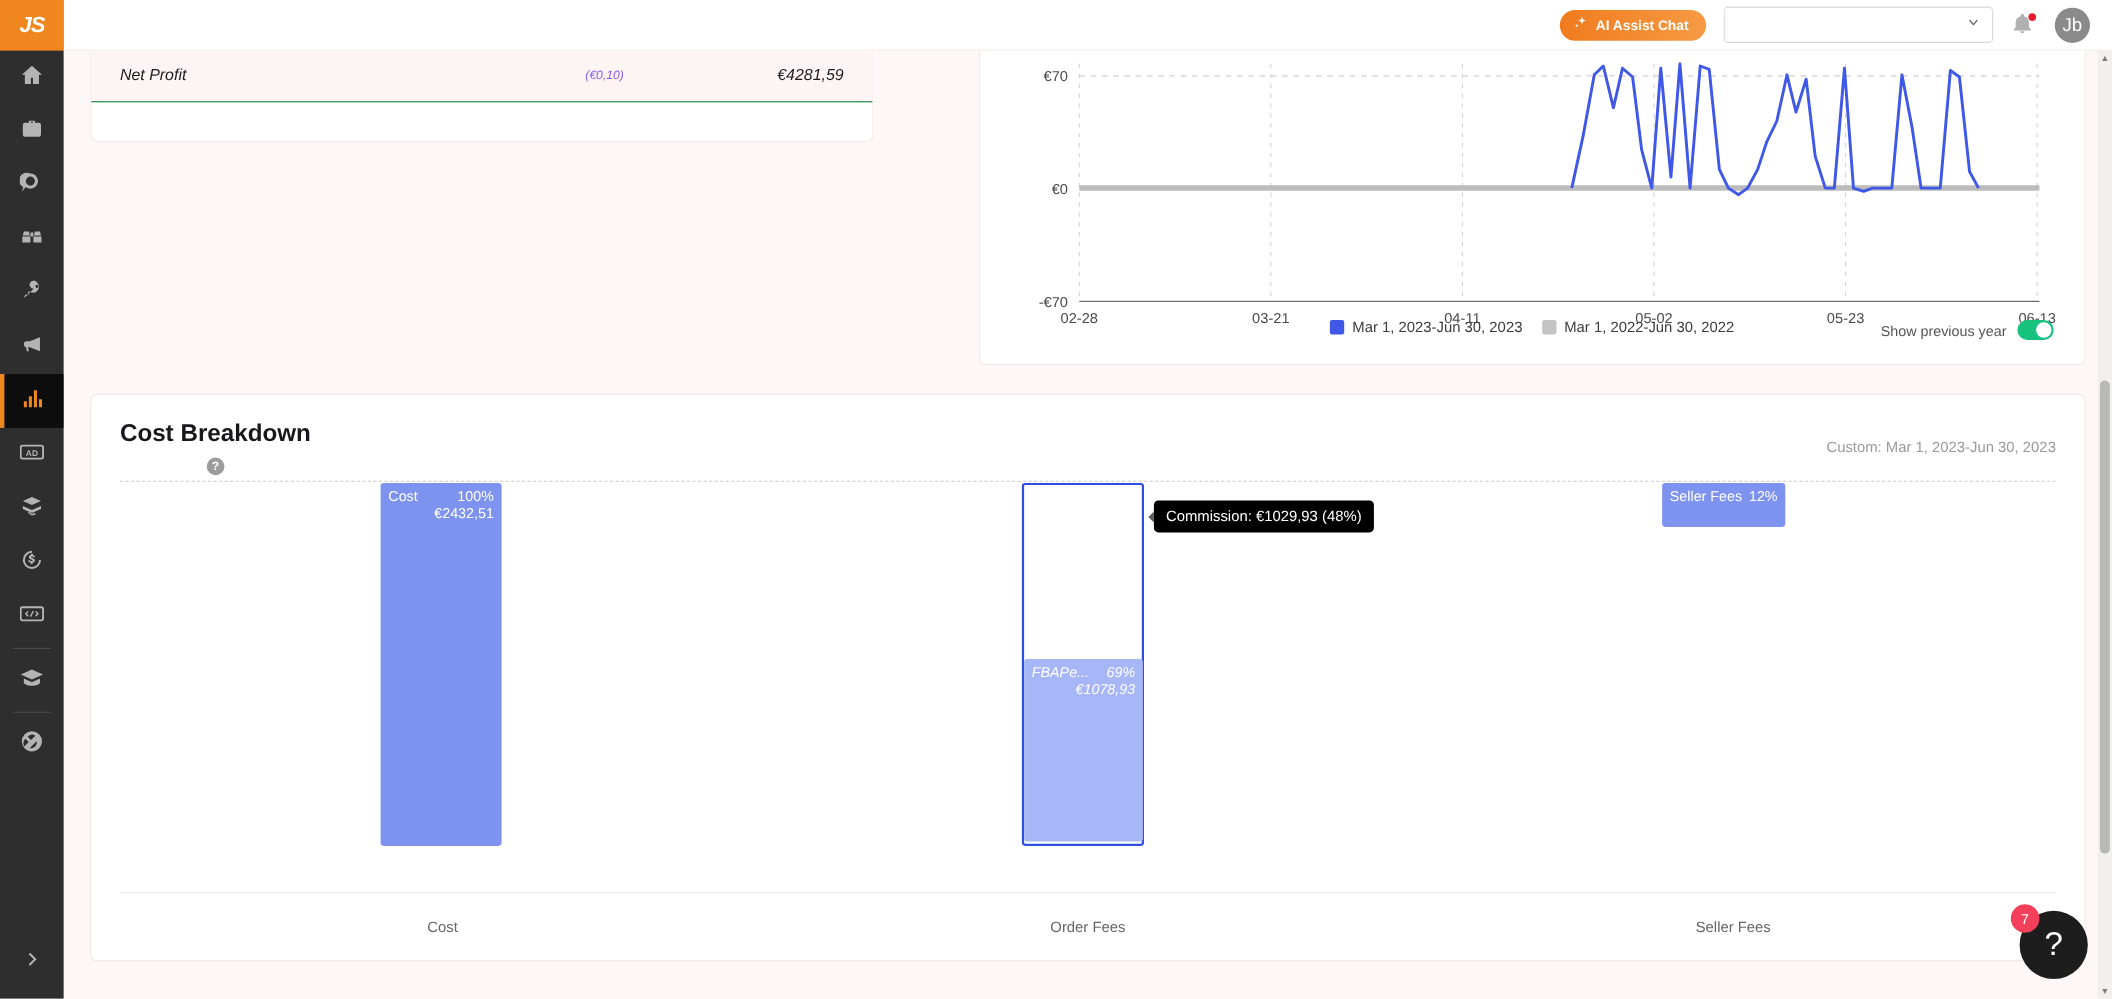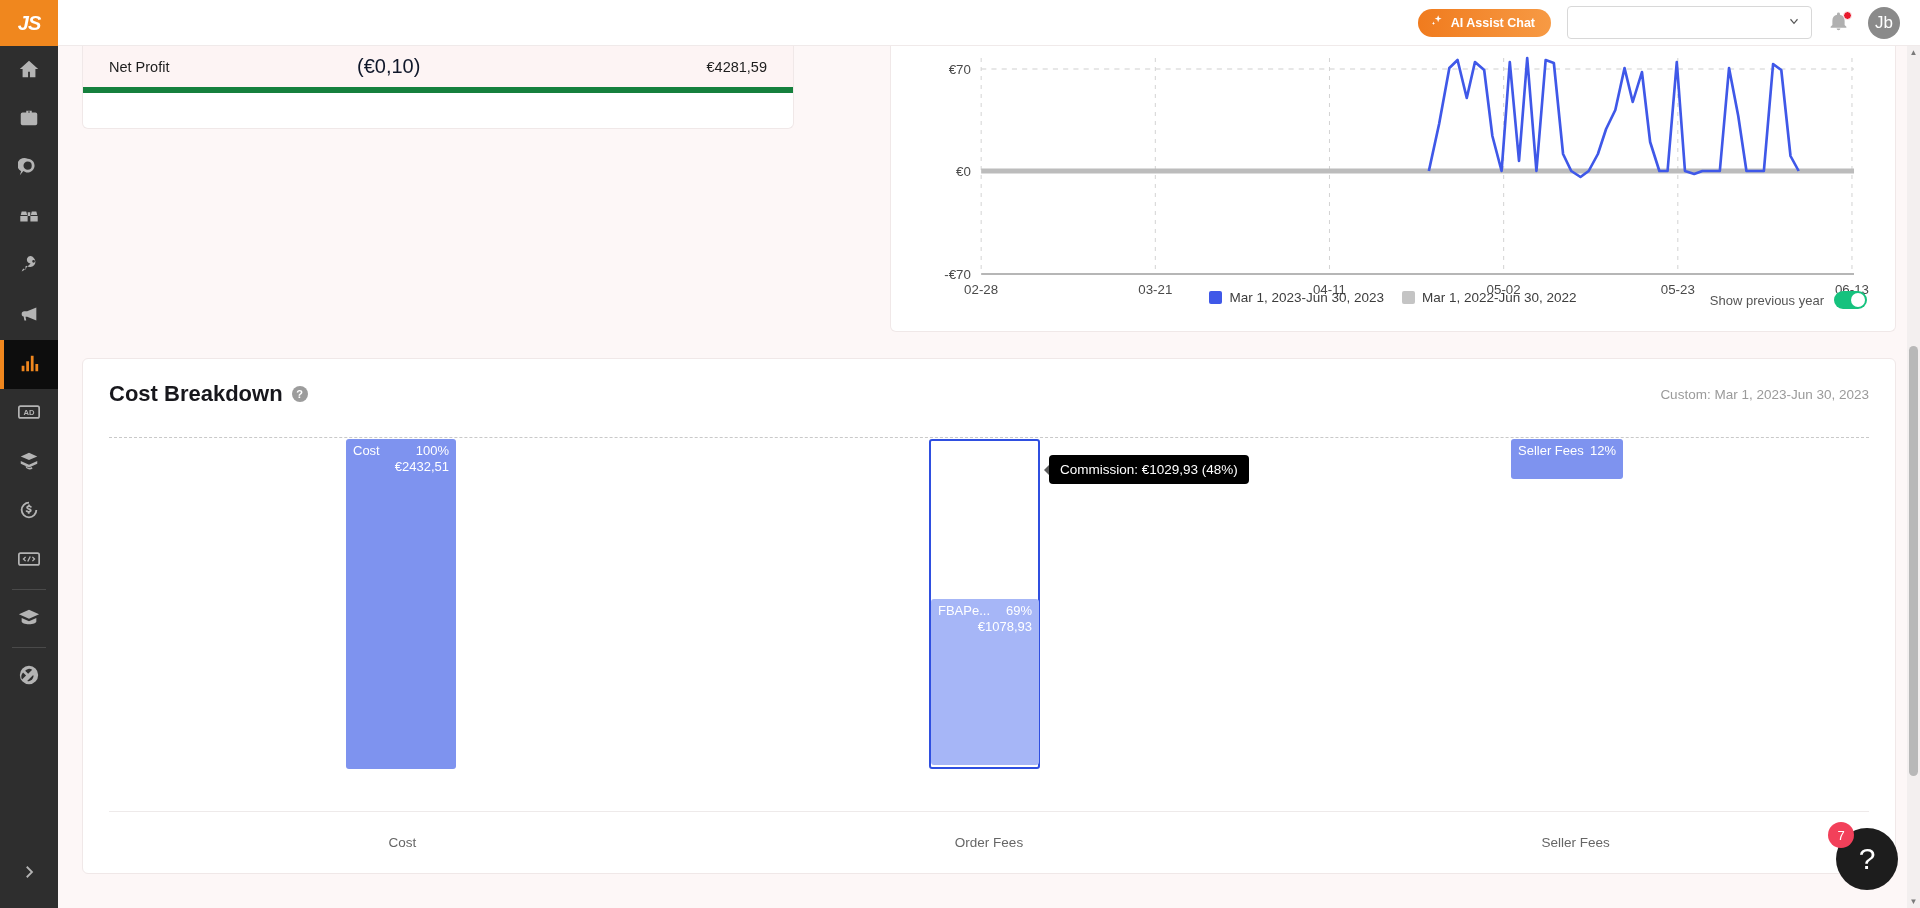--- a/index.html
+++ b/index.html
@@ -93,24 +93,25 @@
   
   .top-row { display: flex; gap: 0; padding: 0 24px; }
   .panel-left {
     width: 712px; background: #fff;
     border: 1px solid #f0e8e8; border-top: none;
     border-radius: 0 0 6px 6px; position: relative; height: 83px;
   }
   .kpi-row {
     display: flex; align-items: center; height: 47px;
     background: #fdf4f4; padding: 0 26px;
-    border-bottom: 6px solid #15803d;
+    border-bottom: 1px solid #15803d;
+    font-style: italic;
   }
   .kpi-name { flex: 1; font-size: 14.5px; color: #1d1d1d; }
-  .kpi-mid { width: 210px; text-align: left; font-size: 20px; color: #0f172a; }
+  .kpi-mid { width: 210px; text-align: right; font-size: 11px; color: #8b5cf6; }
   .kpi-right { width: 200px; text-align: right; font-size: 14.5px; color: #1d1d1d; }
 
   .panel-right {
     flex: 1; background: #fff;
     border: 1px solid #f0e8e8; border-top: none; border-left: 1px solid #f0e8e8;
     border-radius: 0 0 6px 6px;
     margin-left: 96px; height: 286px; position: relative;
   }
 
   
@@ -139,21 +140,21 @@
   
   .cb-card {
     margin: 26px 24px 0 24px;
     background: #fff; border: 1px solid #f0e8e8; border-radius: 6px;
     height: 516px; position: relative;
   }
   .cb-head {
     display: flex; align-items: center; justify-content: space-between;
     padding: 22px 26px 0 26px;
   }
-  .cb-title-wrap { display: flex; align-items: center; gap: 9px; }
+  .cb-title-wrap { display: flex; align-items: center; gap: 9px; flex-direction: column; }
   .cb-title { font-size: 22px; font-weight: bold; color: #17171c; }
   .help-dot {
     width: 16px; height: 16px; border-radius: 50%; background: #9c9c9c;
     color: #fff; font-size: 11px; font-weight: bold;
     display: flex; align-items: center; justify-content: center; cursor: pointer;
   }
   .cb-range { font-size: 13.5px; color: #9a9a9a; }
 
   .cb-plot {
     position: absolute; left: 26px; top: 78px;
@@ -171,21 +172,21 @@
   .tile .tl-top {
     display: flex; justify-content: space-between; align-items: baseline;
     padding: 4px 7px 0 7px; font-size: 13px; white-space: nowrap;
   }
   .tile .tl-val {
     text-align: right; padding: 1px 7px 0 7px; font-size: 13px; white-space: nowrap;
   }
   .tile.cost { background: #7e93ef; }
   .tile.group { background: #93a7f4; border: 2px solid #2f4fe0; }
   .tile.commission { background: #3f58e8; }
-  .tile.fba { background: #a6b6f7; }
+  .tile.fba { background: #a6b6f7; font-style: italic; }
   .tile.seller { background: #7e93ef; }
 
   .tooltip {
     position: absolute;
     background: #000000; color: #fff;
     font-size: 13.5px; border-radius: 4px;
     padding: 7px 11px; white-space: nowrap;
     z-index: 20;
   }
   .tooltip::before {

